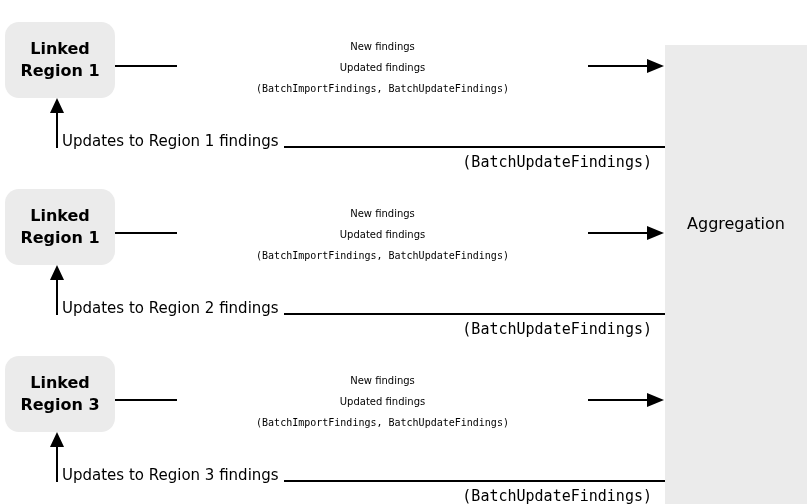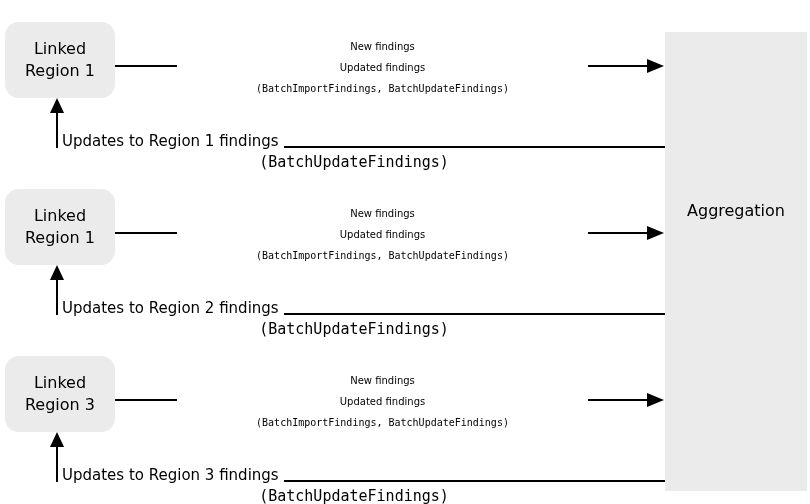--- a/index.html
+++ b/index.html
@@ -8,50 +8,50 @@
     background:#ffffff;color:#000;
     font-family:"DejaVu Sans","Liberation Sans",sans-serif;
   }
   .row{position:absolute;left:0;width:810px;height:168px;}
   .row.r0{top:0;} .row.r1{top:167px;} .row.r2{top:334px;}
 
   .linked-box{
     position:absolute;left:5px;top:22px;width:110px;height:76px;
     background:#ebebeb;border-radius:14px;
     display:flex;flex-direction:column;align-items:center;justify-content:center;
-    font-size:16px;line-height:22px;text-align:center;
+    font-size:16px;line-height:22px;text-align:center;font-weight:bold;
   }
   .out-line{position:absolute;left:115px;top:65px;width:62px;height:2px;background:#000;}
 
   .fwd{position:absolute;left:177px;top:36px;width:411px;text-align:center;}
   .fwd-l{font-size:10px;line-height:21px;}
   .mono{font-family:"DejaVu Sans Mono","Liberation Mono",monospace;}
   .fwd-api{font-size:10px;line-height:22px;white-space:nowrap;}
 
   .arrow-line{position:absolute;left:588px;top:65px;width:60px;height:2px;background:#000;}
   .arrow-head-right{
     position:absolute;left:647px;top:59px;width:0;height:0;
     border-top:7px solid transparent;border-bottom:7px solid transparent;
     border-left:17px solid #000;
   }
 
   .ret-line{position:absolute;left:57px;top:146px;width:608px;height:2px;background:#000;}
   .ret-label-wrap{position:absolute;left:57px;top:131px;width:608px;text-align:left;}
   .ret-label{background:#ffffff;padding:0 5px;font-size:15px;line-height:20px;display:inline-block;}
-  .ret-api{position:absolute;left:50px;top:152px;width:608px;text-align:center;font-size:15px;line-height:20px;white-space:nowrap;}
+  .ret-api{position:absolute;left:44px;top:152px;width:608px;text-align:right;font-size:15px;line-height:20px;white-space:nowrap;}
 
   .up-line{position:absolute;left:56px;top:112px;width:2px;height:36px;background:#000;}
   .arrow-head-up{
     position:absolute;left:50px;top:98px;width:0;height:0;
     border-left:7px solid transparent;border-right:7px solid transparent;
     border-bottom:15px solid #000;
   }
 
   .agg-box{
-    position:absolute;left:665px;top:32px;width:142px;height:459px;
+    position:absolute;left:665px;top:45px;width:142px;height:459px;
     background:#ebebeb;
   }
   .agg-label{
     position:absolute;left:0;top:168px;width:100%;
     text-align:center;font-size:16px;line-height:22px;
   }
 </style>
 </head>
 <body>
 

